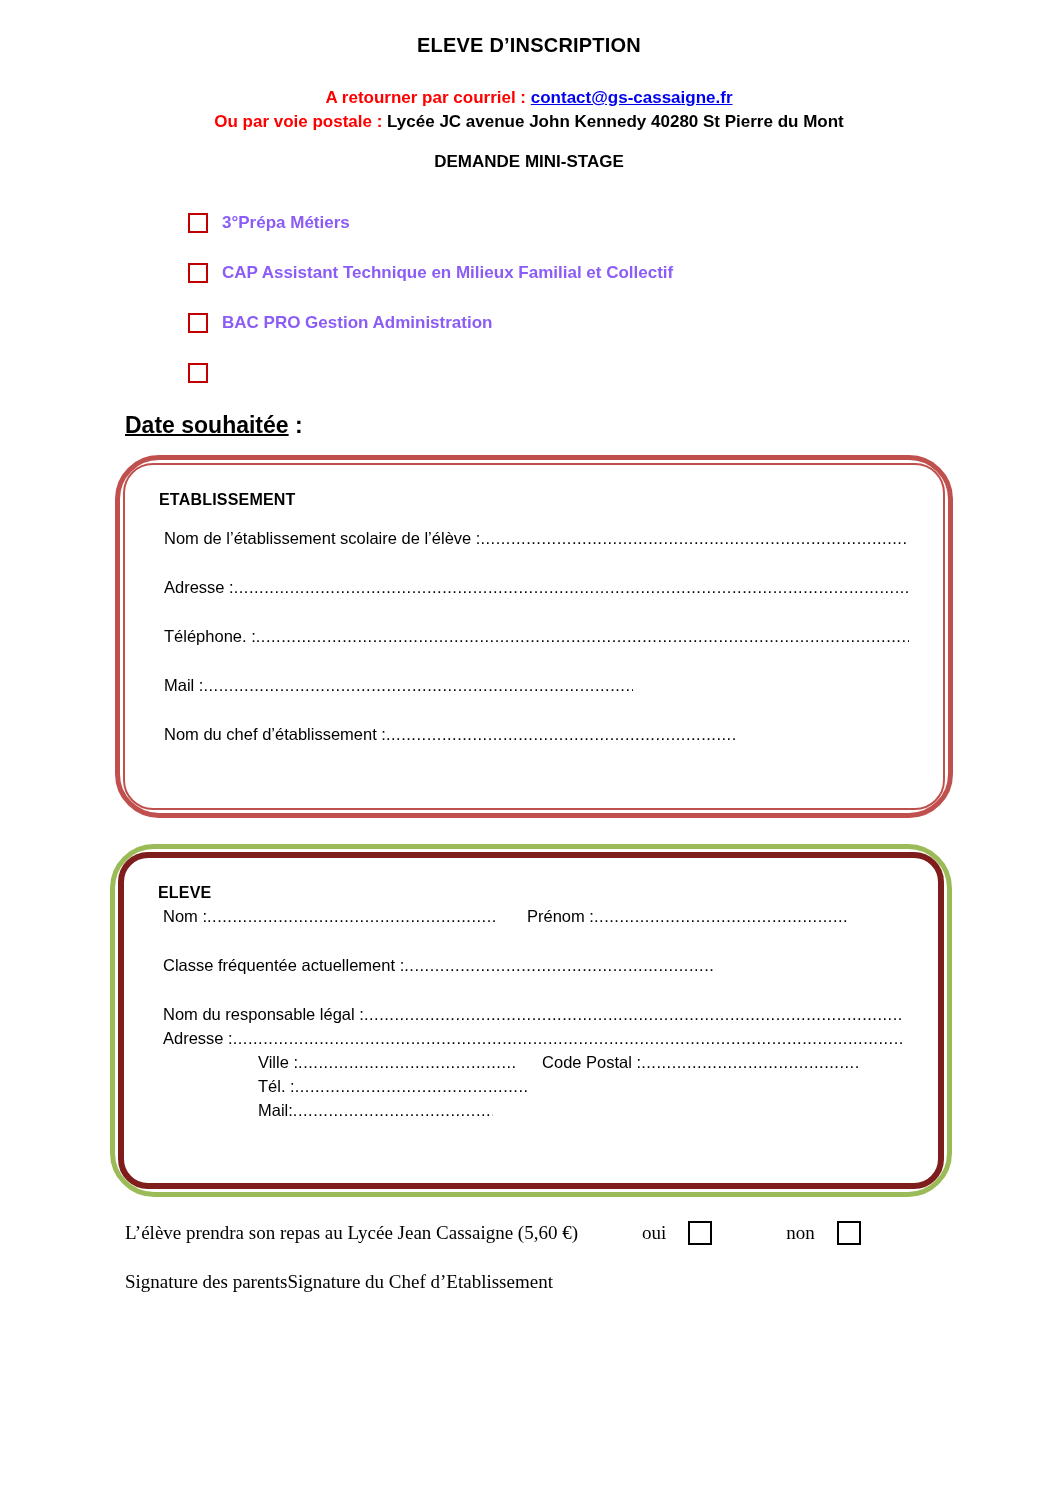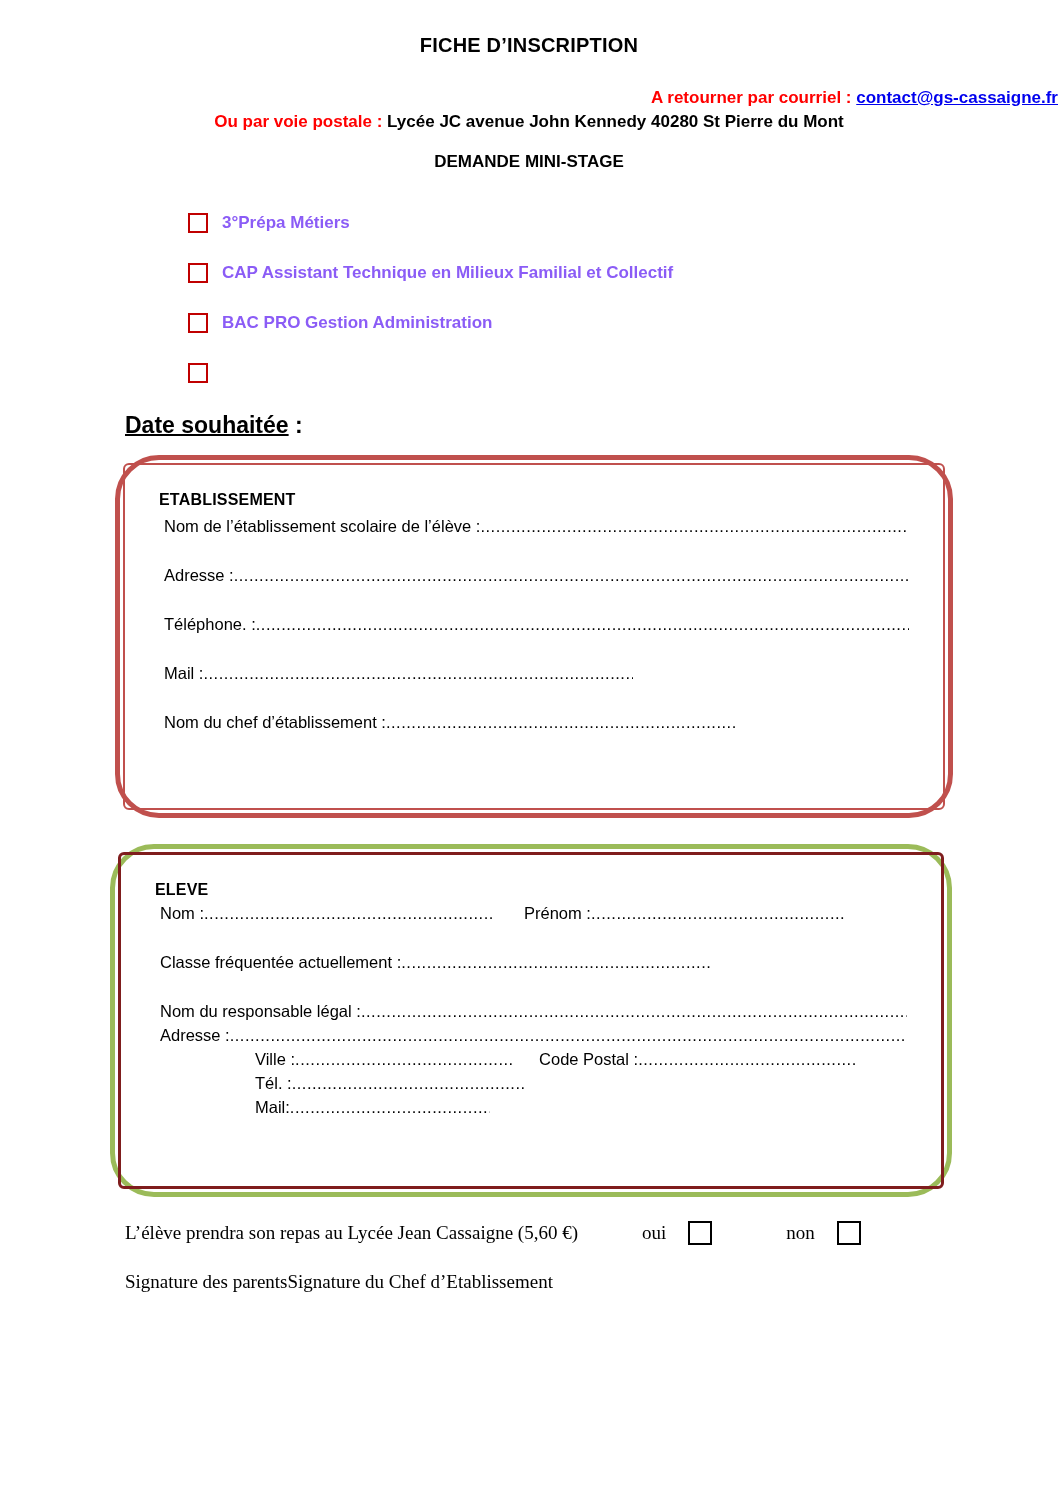--- a/index.html
+++ b/index.html
@@ -17,21 +17,21 @@
   
   .title {
     padding-top: 34px;
     text-align: center;
     font-size: 20px;
     font-weight: bold;
     letter-spacing: 0.2px;
   }
   .courriel-line {
     margin-top: 31px;
-    text-align: right;
+    text-align: center;
     font-size: 17px;
     font-weight: bold;
   }
   .red-text { color: #ff0000; }
   .email-link {
     color: #0000ee;
     text-decoration: underline;
     font-weight: bold;
     cursor: pointer;
   }
@@ -79,41 +79,41 @@
     font-size: 23px;
     font-weight: bold;
   }
   .date-heading .u { text-decoration: underline; text-decoration-thickness: 2px; }
   
   .fancy-box {
     border-radius: 44px;
     padding: 3px;
   }
   .fancy-box .inner {
-    border-radius: 6px;
+    border-radius: 30px;
     width: 100%;
     height: 100%;
     padding: 26px 34px 0 34px;
   }
   .box-red {
     margin-left: 115px;
     margin-top: 16px;
     width: 838px;
     height: 363px;
     border: 5px solid #c0504d;
   }
   .box-red .inner { border: 2px solid #c0504d; }
   .box-green {
     margin-left: 110px;
     margin-top: 26px;
     width: 842px;
     height: 353px;
     border: 5px solid #9bbb59;
   }
-  .box-green .inner { border: 3px solid #7f1d1d; }
+  .box-green .inner { border: 6px solid #7f1d1d; }
   .box-title {
     font-size: 16px;
     font-weight: bold;
     letter-spacing: 0.2px;
   }
   
   .field-line {
     display: flex;
     align-items: baseline;
     font-size: 16.5px;
@@ -122,21 +122,21 @@
   }
   .field-label { flex: 0 0 auto; }
   .dots {
     overflow: hidden;
     white-space: nowrap;
     letter-spacing: 0.5px;
     cursor: text;
   }
   .dots.grow { flex: 1 1 auto; }
   .mt30 { margin-top: 30px; }
-  .mt7  { margin-top: 8px; }
+  .mt7  { margin-top: 20px; }
   .mt5  { margin-top: 5px; }
   .w430 { width: 430px; }
   .w350 { width: 350px; }
   .w290 { width: 290px; }
   .w255 { width: 255px; }
   .w310 { width: 310px; }
   .w220 { width: 220px; }
   .w235 { width: 235px; }
   .w200 { width: 200px; }
   .indent100 { margin-left: 100px; }
@@ -171,21 +171,21 @@
     display: flex;
     font-family: "Liberation Serif", serif;
     font-size: 19px;
   }
 </style>
 </head>
 <body>
 
 <div class="page">
 
-  <div class="title">FICHE D’INSCRIPTION</div>
+  <div class="title">ELEVE D’INSCRIPTION</div>
 
   <div class="courriel-line">
     <span class="red-text">A retourner par courriel : </span><a class="email-link">contact@gs-cassaigne.fr</a>
   </div>
 
   <div class="postal-line">
     <span class="red-text">Ou par voie postale : </span><span>Lycée JC avenue John Kennedy 40280 St Pierre du Mont</span>
   </div>
 
   <div class="subtitle">DEMANDE MINI-STAGE</div>

